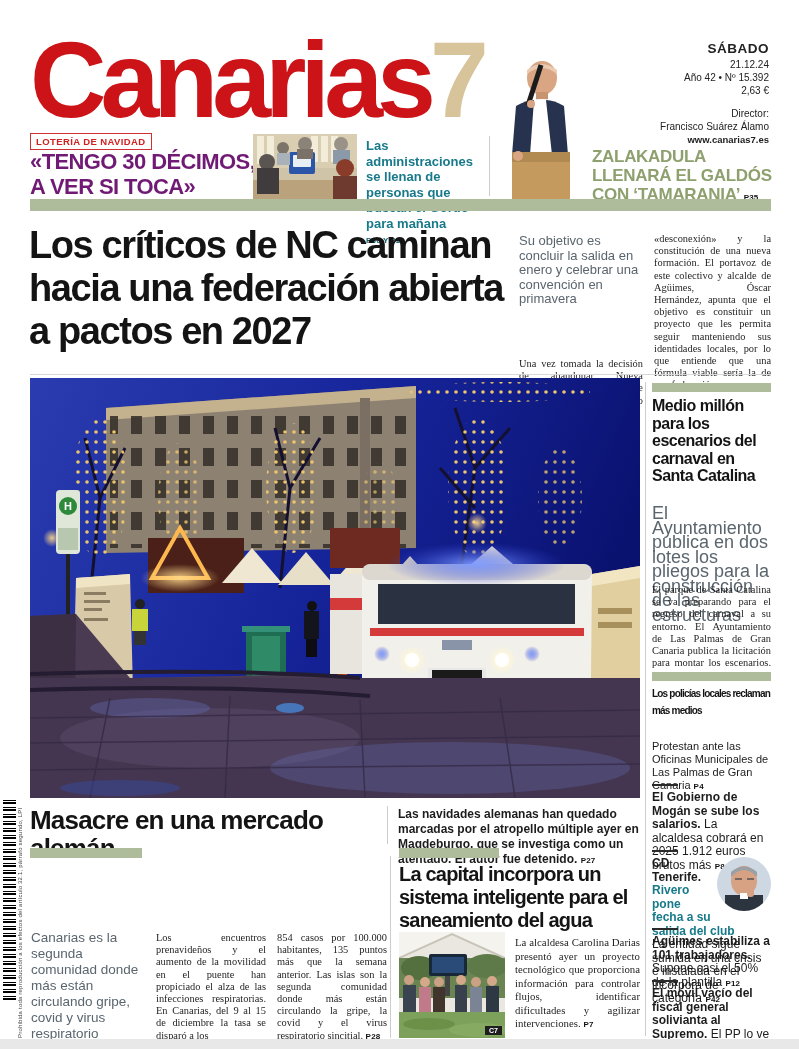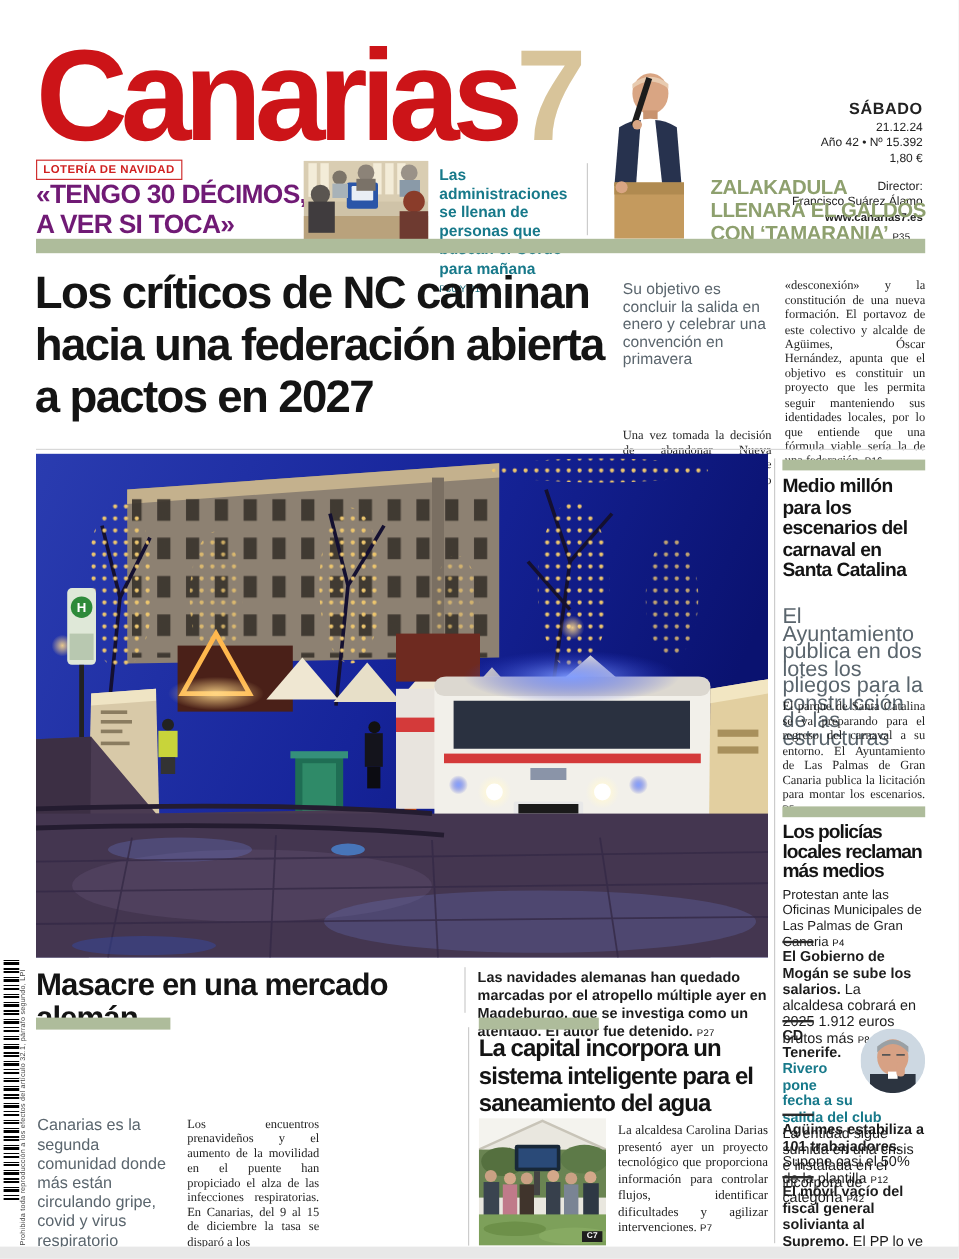--- a/index.html
+++ b/index.html
@@ -22,21 +22,21 @@
   .olivehl{color:#8ea06e;font-weight:700;font-size:17px;line-height:19px;letter-spacing:-0.3px;}
   .sagebar{background:#aebc9b;}
   .vrule{background:#cccccc;width:1px;}
   .hrule{background:#d8d8d8;height:1px;}
   
   .hl{font-weight:700;color:#141414;letter-spacing:-0.8px;}
   .lead-hl{font-size:38px;line-height:43px;letter-spacing:-1.4px;}
   .gray-sub{color:#5a656d;font-weight:400;}
   .serif{font-family:"Liberation Serif","DejaVu Serif",serif;font-size:10.4px;line-height:12.2px;
          color:#1f1f1f;text-align:justify;}
-  .pg{font-family:"Liberation Sans",sans-serif;font-weight:400;font-size:8px;color:#111;
+  .pg{font-family:"Liberation Sans",sans-serif;font-weight:700;font-size:8px;color:#111;
       letter-spacing:.2px;white-space:nowrap;margin-top:48px;}
   .pgteal{color:#0f6272;}
   
   .cap{position:absolute;right:6px;bottom:24px;text-align:right;}
   .cap .l{display:inline-block;background:#101010;color:#fff;font-size:10.5px;line-height:13px;
           padding:1px 5px;margin-top:2px;}
   .cap .cr{display:inline-block;background:#101010;color:#fff;font-weight:700;font-size:6.5px;
            letter-spacing:.6px;padding:1px 4px;margin-top:2px;}
   
   .side-hl{font-size:16px;line-height:17.5px;letter-spacing:-0.5px;}
@@ -58,25 +58,25 @@
          letter-spacing:.2px;white-space:nowrap;}
   svg{display:block;}
 </style>
 </head>
 <body>
 
 <div class="page">
 
   <div class="abs logo" style="left:30px;top:26px;"><span>Canarias</span><span class="seven">7</span></div>
 
-  <div class="abs dateblock" style="right:30px;top:42px;width:190px;margin-top:42px;">
+  <div class="abs dateblock" style="right:30px;top:42px;width:190px;">
     <div class="day">SÁBADO</div>
     <div>21.12.24</div>
     <div>Año 42 • Nº 15.392</div>
-    <div>1,80 €</div>
+    <div>2,63 €</div>
     <div class="dir">Director:</div>
     <div>Francisco Suárez Álamo</div>
     <div class="web">www.canarias7.es</div>
   </div>
 
   <div class="abs" style="left:30px;top:131px;"><span class="kicker">LOTERÍA DE NAVIDAD</span></div>
   <div class="abs tealhl" style="left:30px;top:149px;width:228px;">«TENGO 30 DÉCIMOS, A VER SI TOCA»</div>
 
   <div class="abs" style="left:253px;top:134px;width:104px;height:66px;">
     <svg width="104" height="66" viewBox="0 0 104 66" preserveAspectRatio="none">
@@ -315,21 +315,21 @@
 
   <div class="abs sagebar" style="left:652px;top:383px;width:119px;height:9px;"></div>
   <div class="abs hl side-hl" style="left:652px;top:397px;width:119px;">Medio millón para los escenarios del carnaval en Santa Catalina</div>
   <div class="abs gray-sub side-sub" style="left:652px;top:506px;width:119px;">El Ayuntamiento publica en dos lotes los pliegos para la construcción de las estructuras</div>
   <div class="abs serif" style="left:652px;top:584px;width:119px;">
     <span>El parque de Santa Catalina se va preparando para el regreso del carnaval a su entorno. El Ayuntamiento de Las Palmas de Gran Canaria publica la licitación para montar los escenarios.</span>
     <span class="pg">P5</span>
   </div>
 
   <div class="abs sagebar" style="left:652px;top:672px;width:119px;height:9px;"></div>
-  <div class="abs hl" style="left:652px;top:686px;width:122px;font-size:16px;line-height:16.5px;">Los policías locales reclaman más medios</div>
+  <div class="abs hl" style="left:652px;top:686px;width:122px;font-size:10px;line-height:16.5px;">Los policías locales reclaman más medios</div>
   <div class="abs" style="left:652px;top:740px;width:119px;font-size:11px;line-height:13px;color:#1c1c1c;">
     <span>Protestan ante las Oficinas Municipales de Las Palmas de Gran Canaria</span>
     <span class="pg">P4</span>
   </div>
 
   <div class="abs minirule" style="left:652px;top:784px;"></div>
   <div class="abs brief" style="left:652px;top:791px;width:119px;">
     <span class="b">El Gobierno de Mogán se sube los salarios.</span>
     <span>La alcaldesa cobrará en 2025 1.912 euros brutos más</span>
     <span class="pg">P8</span>
@@ -365,20 +365,24 @@
   <div class="abs minirule" style="left:652px;top:980px;"></div>
   <div class="abs brief" style="left:652px;top:987px;width:119px;">
     <span class="b">El móvil vacío del fiscal general solivianta al Supremo.</span>
     <span>El PP lo ve «escandaloso»</span>
     <span class="pg">P2 Y 3</span>
   </div>
 
   <div class="abs sagebar" style="left:30px;top:848px;width:112px;height:10px;"></div>
   <div class="abs gray-sub" style="left:31px;top:930px;width:114px;font-size:13.5px;line-height:16px;">Canarias es la segunda comunidad donde más están circulando gripe, covid y virus respiratorio sincitial</div>
   <div class="abs serif" style="left:156px;top:932px;width:110px;">Los encuentros prenavideños y el aumento de la movilidad en el puente han propiciado el alza de las infecciones respiratorias. En Canarias, del 9 al 15 de diciembre la tasa se disparó a los</div>
+  <div class="abs serif" style="left:277px;top:932px;width:110px;">
+    <span>854 casos por 100.000 habitantes, 135 puntos más que la semana anterior. Las islas son la segunda comunidad donde más están circulando la gripe, la covid y el virus respiratorio sincitial.</span>
+    <span class="pg">P28</span>
+  </div>
 
   <div class="abs vrule" style="left:390px;top:856px;height:182px;"></div>
 
   <div class="abs sagebar" style="left:399px;top:848px;width:100px;height:10px;"></div>
   <div class="abs hl" style="left:399px;top:863px;width:240px;font-size:20px;line-height:23px;">La capital incorpora un sistema inteligente para el saneamiento del agua</div>
 
   <div class="abs" style="left:399px;top:932px;width:106px;height:106px;">
     <svg width="106" height="106" viewBox="0 0 106 106" preserveAspectRatio="none">
       <rect width="106" height="106" fill="#e9e7df"></rect>
       <polygon points="0,26 53,2 106,26 106,0 0,0" fill="#f4f3ee"></polygon>

